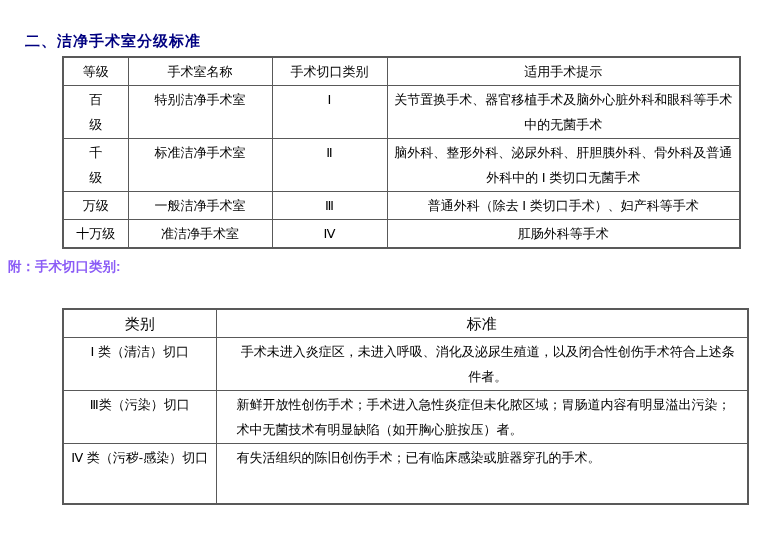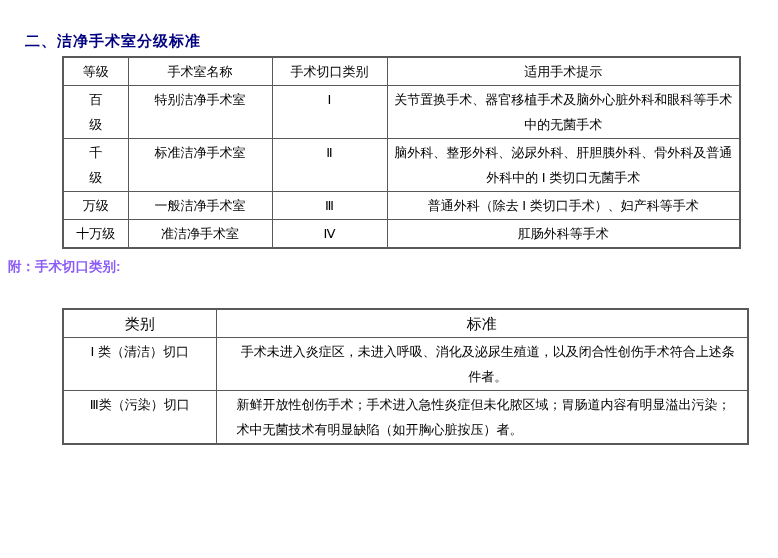--- a/index.html
+++ b/index.html
@@ -127,16 +127,20 @@
     </thead>
     <tbody>
       <tr class="r0">
         <td class="cat">Ⅰ 类（清洁）切口</td>
         <td class="std">手术未进入炎症区，未进入呼吸、消化及泌尿生殖道，以及闭合性创伤手术符合上述条件者。</td>
       </tr>
       <tr class="r2">
         <td class="cat">Ⅲ类（污染）切口</td>
         <td class="std">新鲜开放性创伤手术；手术进入急性炎症但未化脓区域；胃肠道内容有明显溢出污染；术中无菌技术有明显缺陷（如开胸心脏按压）者。</td>
       </tr>
+      <tr class="r3">
+        <td class="cat">Ⅳ 类（污秽-感染）切口</td>
+        <td class="std">有失活组织的陈旧创伤手术；已有临床感染或脏器穿孔的手术。</td>
+      </tr>
     </tbody>
   </table>
 
 </div>
 
 </body></html>

